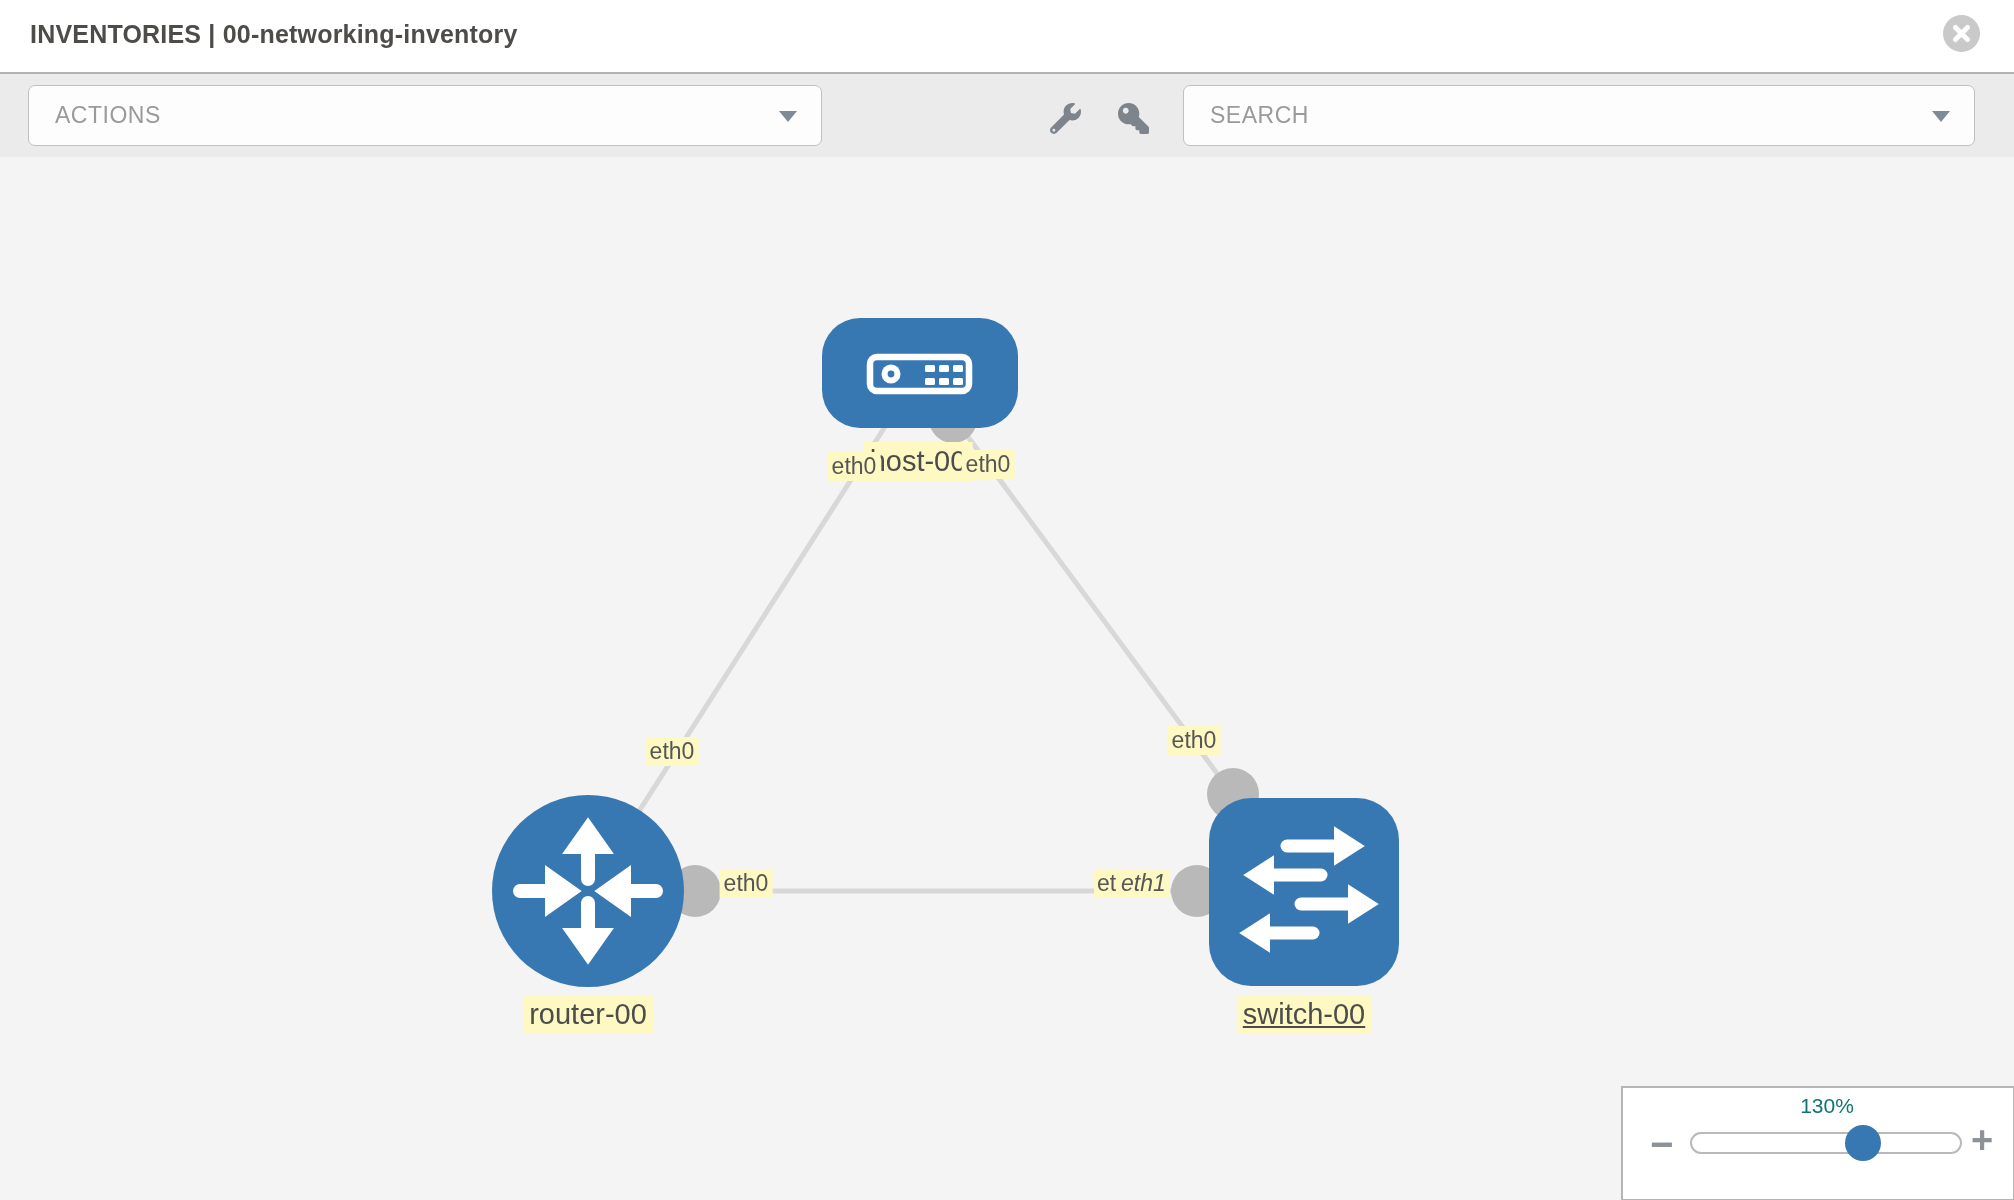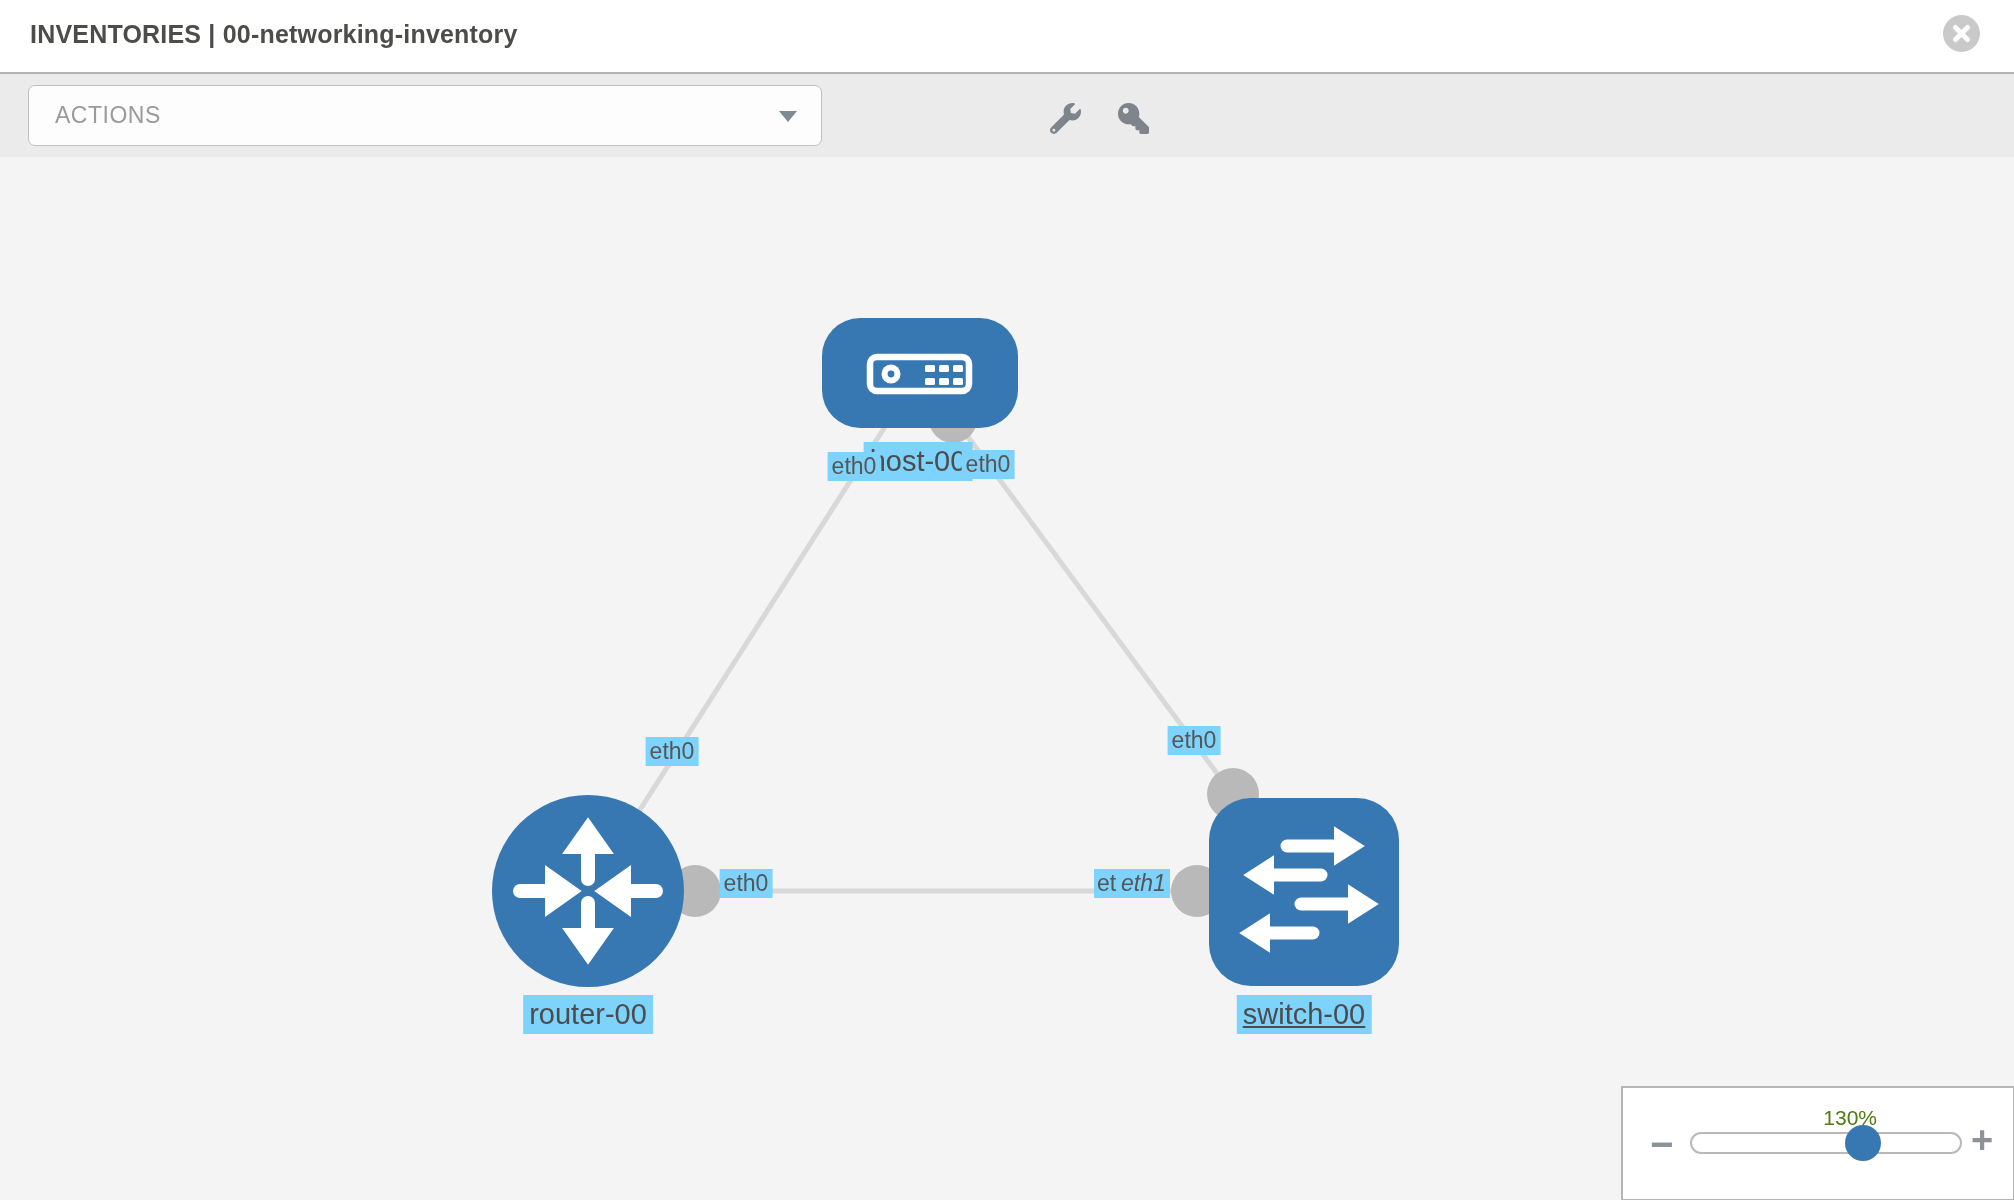--- a/index.html
+++ b/index.html
@@ -24,29 +24,29 @@
 
   
   .canvas { position:absolute; left:0; top:157px; width:2014px; height:1043px; background:#f4f4f4; overflow:hidden; }
   .links-layer { position:absolute; left:0; top:0; }
 
   .node { position:absolute; display:flex; align-items:center; justify-content:center; cursor:pointer; }
   .node-host   { left:822px;  top:161px; width:196px; height:110px; border-radius:38px; background:#3878b2; }
   .node-router { left:492px;  top:638px; width:192px; height:192px; border-radius:50%;  background:#3878b2; }
   .node-switch { left:1209px; top:641px; width:190px; height:188px; border-radius:42px; background:#3878b2; }
 
-  .graph-label { position:absolute; background:#7dd3fc; color:#4c4c4c; white-space:nowrap; }
+  .graph-label { position:absolute; background:#fef9c3; color:#4c4c4c; white-space:nowrap; }
   .node-name { font-size:29px; padding:3px 6px; transform:translateX(-50%); }
   .if-label  { font-size:23px; color:#565656; padding:1px 4px; transform:translateX(-50%); }
   .if-label-clip { font-size:23px; color:#565656; padding:1px 0 1px 3px; width:25px; overflow:hidden; transform:none; }
   .if-label-front { transform:none;font-style:italic; }
 
   
   .zoom-panel { position:absolute; left:1621px; top:929px; width:394px; height:115px; background:#ffffff; border:2px solid #b5b5b5; }
-  .zoom-level { position:absolute; left:154px; top:18px; width:100px; text-align:right; font-size:21px; color:#4d7c0f; }
+  .zoom-level { position:absolute; left:154px; top:6px; width:100px; text-align:center; font-size:21px; color:#0f766e; }
   .zoom-minus, .zoom-plus { position:absolute; top:36px; font-weight:bold; color:#8d9299; cursor:pointer; line-height:1; }
   .zoom-minus { left:27px; font-size:40px; }
   .zoom-plus  { left:348px; font-size:38px; top:33px; }
   .zoom-track { position:absolute; left:67px; top:44px; width:272px; height:22px; background:#ffffff; border:2px solid #b9b9b9; border-radius:12px; cursor:pointer; }
   .zoom-knob  { position:absolute; left:222px; top:37px; width:36px; height:36px; border-radius:50%; background:#3878b2; cursor:pointer; }
 </style>
 </head>
 <body>
 
 <div id="app">
@@ -70,20 +70,24 @@
       <svg width="31" height="31" viewBox="0 0 512 512">
         <path d="M507.73 109.1c-2.24-9.03-13.54-12.09-20.12-5.51l-74.36 74.36-67.88-11.31-11.31-67.88 74.36-74.36c6.62-6.62 3.43-17.9-5.66-20.16-47.38-11.74-99.55.91-136.58 37.93-39.64 39.64-50.55 97.1-34.05 147.2L18.74 402.76c-24.99 24.99-24.99 65.51 0 90.5 24.99 24.99 65.51 24.99 90.5 0l213.21-213.21c50.12 16.71 107.47 5.68 147.37-34.22 37.07-37.07 49.7-89.32 37.91-136.73zM64 472c-13.25 0-24-10.75-24-24 0-13.26 10.75-24 24-24s24 10.74 24 24c0 13.25-10.75 24-24 24z"></path>
       </svg>
     </div>
     <div class="tool-icon-btn" style="left:1114px;">
       <svg width="31" height="31" viewBox="0 0 512 512">
         <path transform="scale(-1,1) translate(-512,0)" d="M512 176.001C512 273.203 433.202 352 336 352c-11.22 0-22.19-1.062-32.827-3.069l-24.012 27.014A23.999 23.999 0 0 1 261.223 384H224v40c0 13.255-10.745 24-24 24h-40v40c0 13.255-10.745 24-24 24H24c-13.255 0-24-10.745-24-24v-78.059c0-6.365 2.529-12.47 7.029-16.971l161.802-161.802C163.108 213.814 160 195.271 160 176 160 78.798 238.797.001 335.999 0 433.488-.001 512 78.511 512 176.001zM336 128c0 26.51 21.49 48 48 48s48-21.49 48-48-21.49-48-48-48-48 21.49-48 48z"></path>
       </svg>
     </div>
 
+    <div class="dropdown dd-search">
+      <span class="dd-label">SEARCH</span>
+      <span class="caret"></span>
+    </div>
   </div>
 
   <div class="canvas">
 
     <svg class="links-layer" width="2014" height="1043" viewBox="0 0 2014 1043">
       <line x1="920" y1="215" x2="588" y2="734" stroke="#d8d8d8" stroke-width="5"></line>
       <line x1="920" y1="215" x2="1304" y2="734" stroke="#d8d8d8" stroke-width="5"></line>
       <line x1="588" y1="734" x2="1304" y2="734" stroke="#d8d8d8" stroke-width="5"></line>
       <circle cx="953" cy="262" r="24" fill="#b9b9b9"></circle>
       <circle cx="695" cy="734" r="26" fill="#b9b9b9"></circle>

